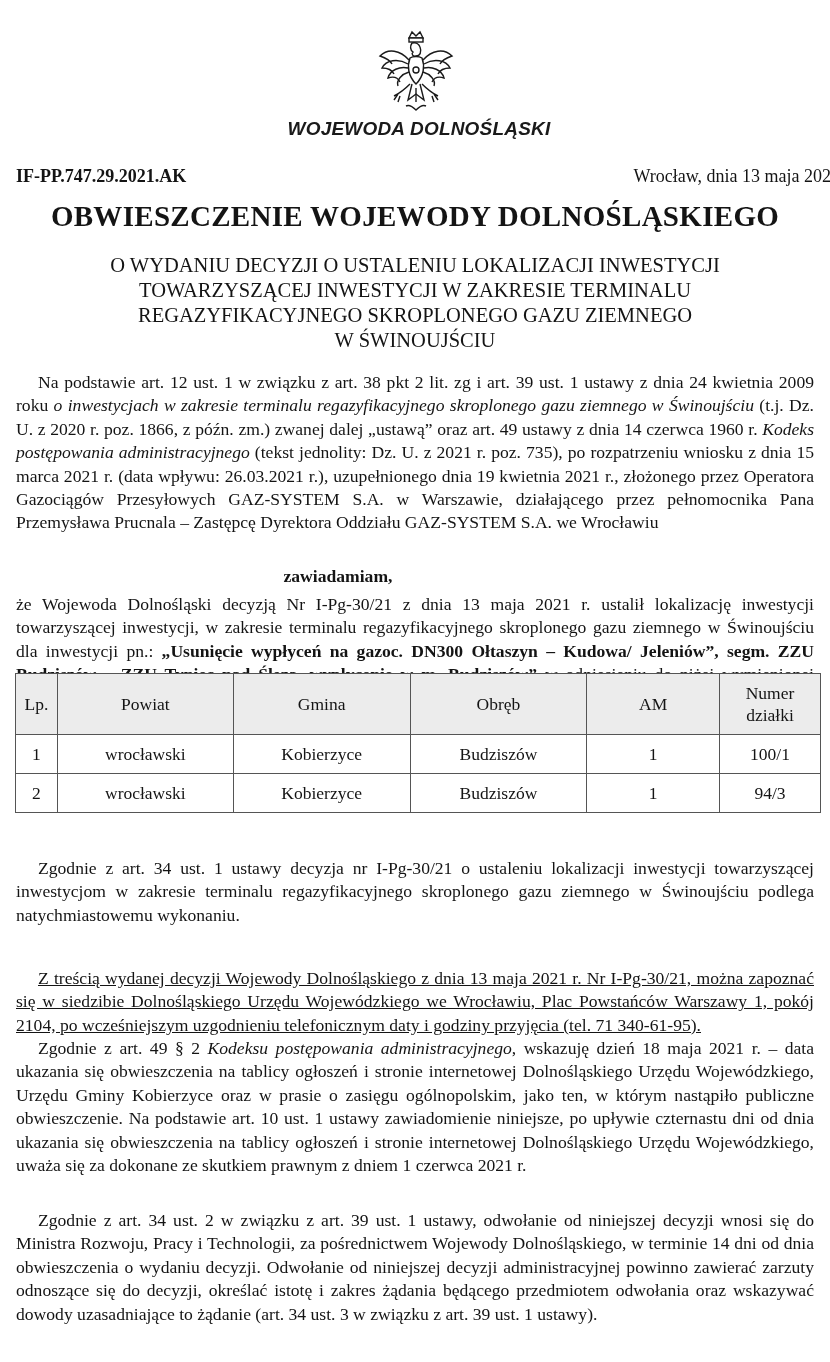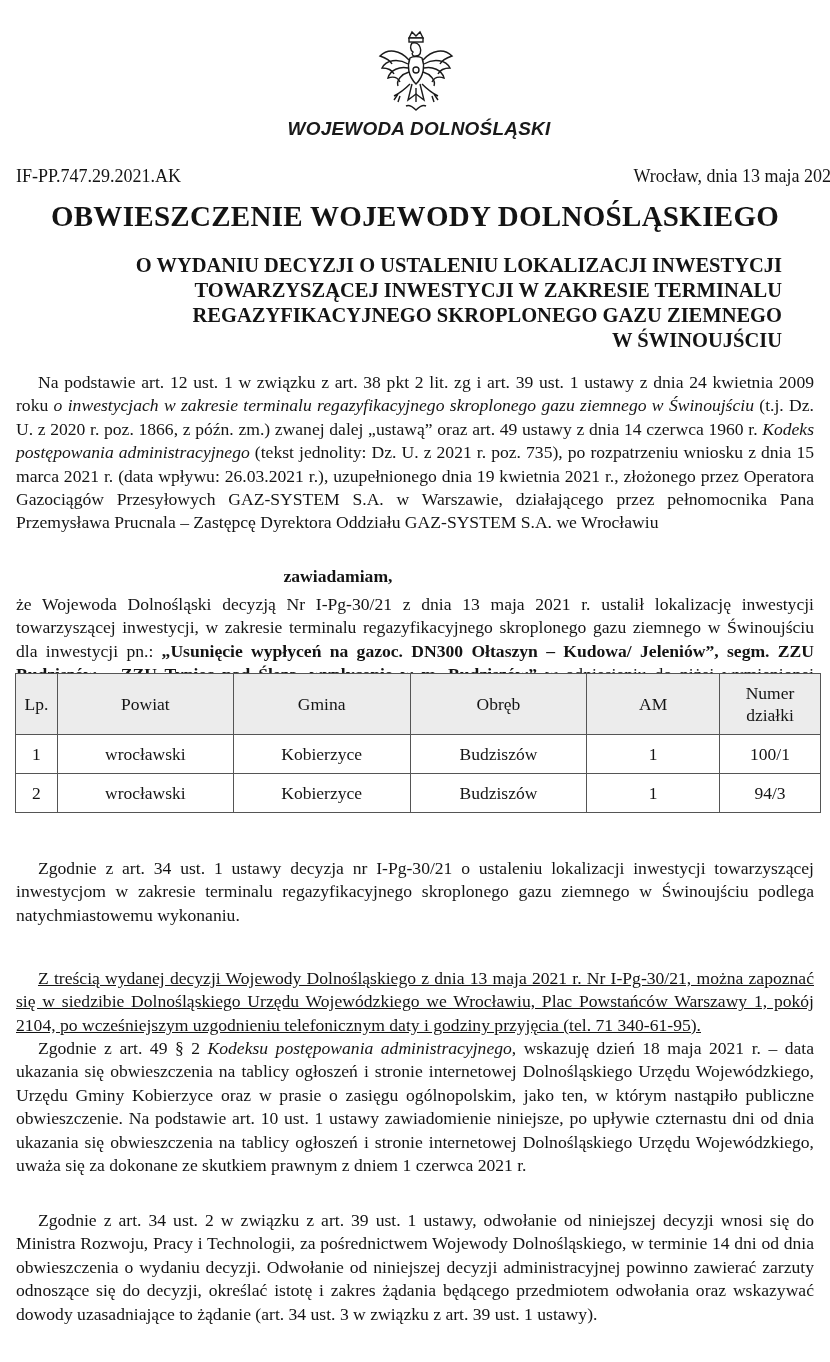--- a/index.html
+++ b/index.html
@@ -12,30 +12,30 @@
 
   
   .emblem { position: absolute; left: 376px; top: 30px; width: 80px; height: 86px; }
   .office-name {
     position: absolute; left: 0; top: 118px; width: 830px; text-align: center;
     font-family: "Liberation Sans", "DejaVu Sans", sans-serif;
     font-style: italic; font-weight: bold; font-size: 19px; letter-spacing: 0.2px;
     color: #1a1a1a; padding-left: 4px;
   }
   .ref-line { position: absolute; top: 166px; left: 16px; right: 16px; font-size: 18px; }
-  .ref-no { position: absolute; left: 0; }
+  .ref-no { position: absolute; left: 0; font-weight: bold; }
   .ref-date { position: absolute; right: 0; }
 
   .title {
     position: absolute; top: 200px; left: 0; width: 830px; text-align: center;
     font-weight: bold; font-size: 29px; letter-spacing: 0.3px;
   }
   .subtitle {
-    position: absolute; top: 253px; left: 72px; width: 710px; text-align: right;
-    font-weight: bold; font-size: 20.5px; line-height: 25px;
+    position: absolute; top: 253px; left: 60px; width: 710px; text-align: center;
+    font-weight: normal; font-size: 20.5px; line-height: 25px;
   }
 
   .para {
     position: absolute; left: 16px; width: 798px;
     font-size: 17.6px; line-height: 23.4px; text-align: justify;
     text-indent: 22px;
   }
   .para.noindent { text-indent: 0; }
   .para em { font-style: italic; }
   .para b { font-weight: bold; margin-top: 37px; }

